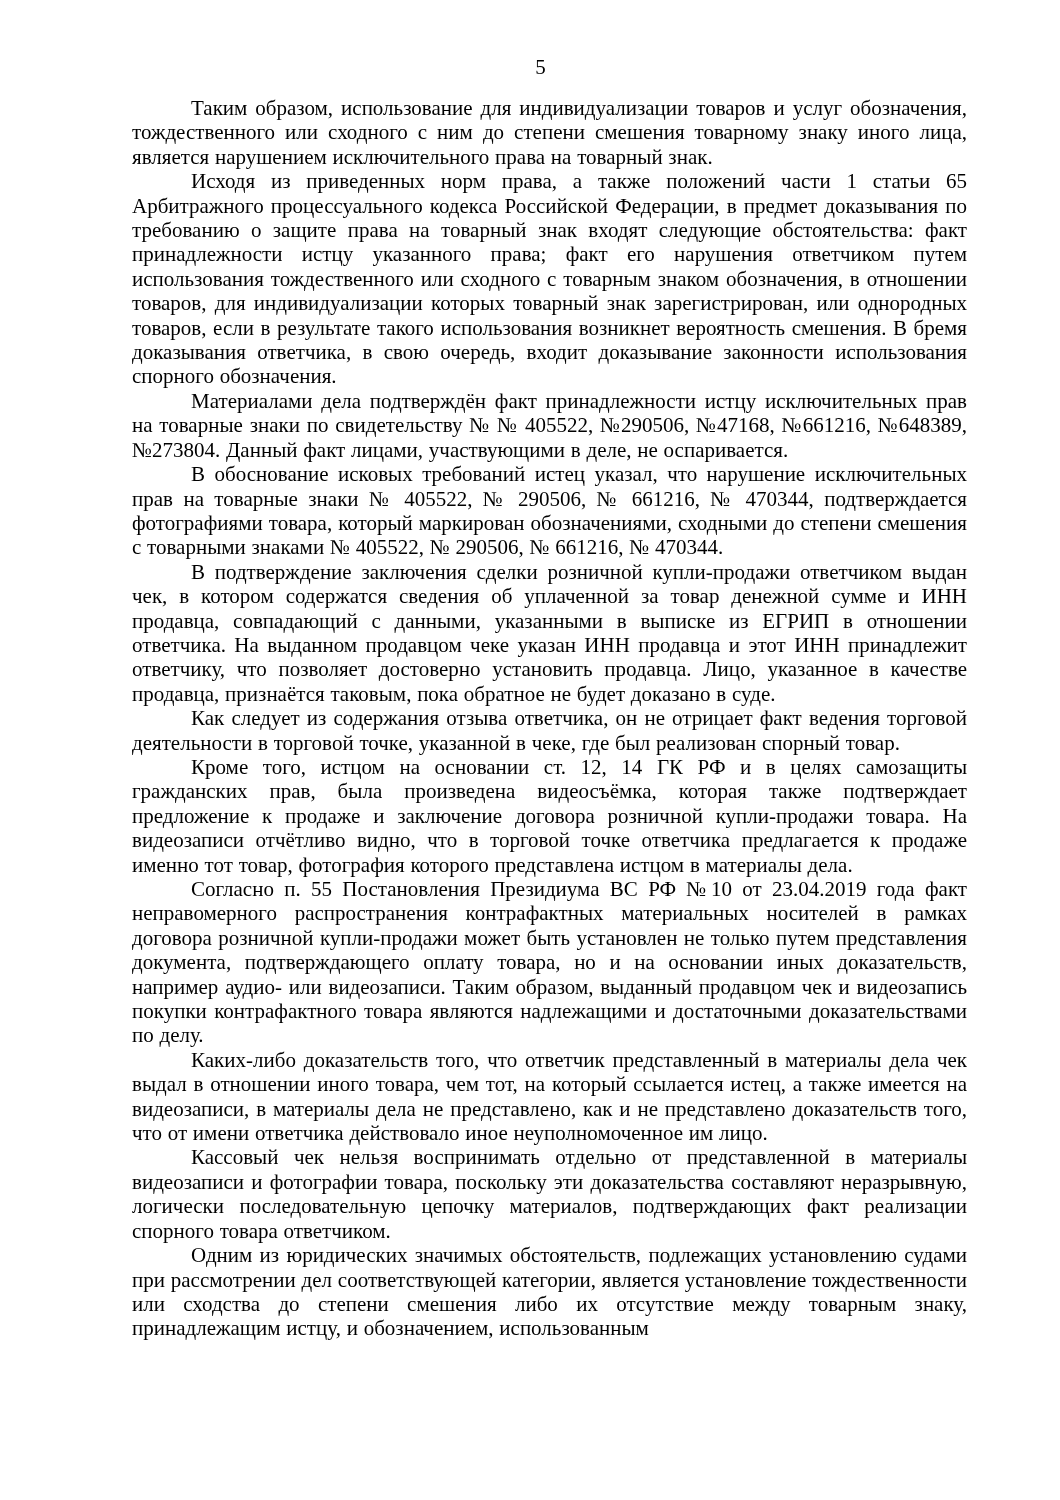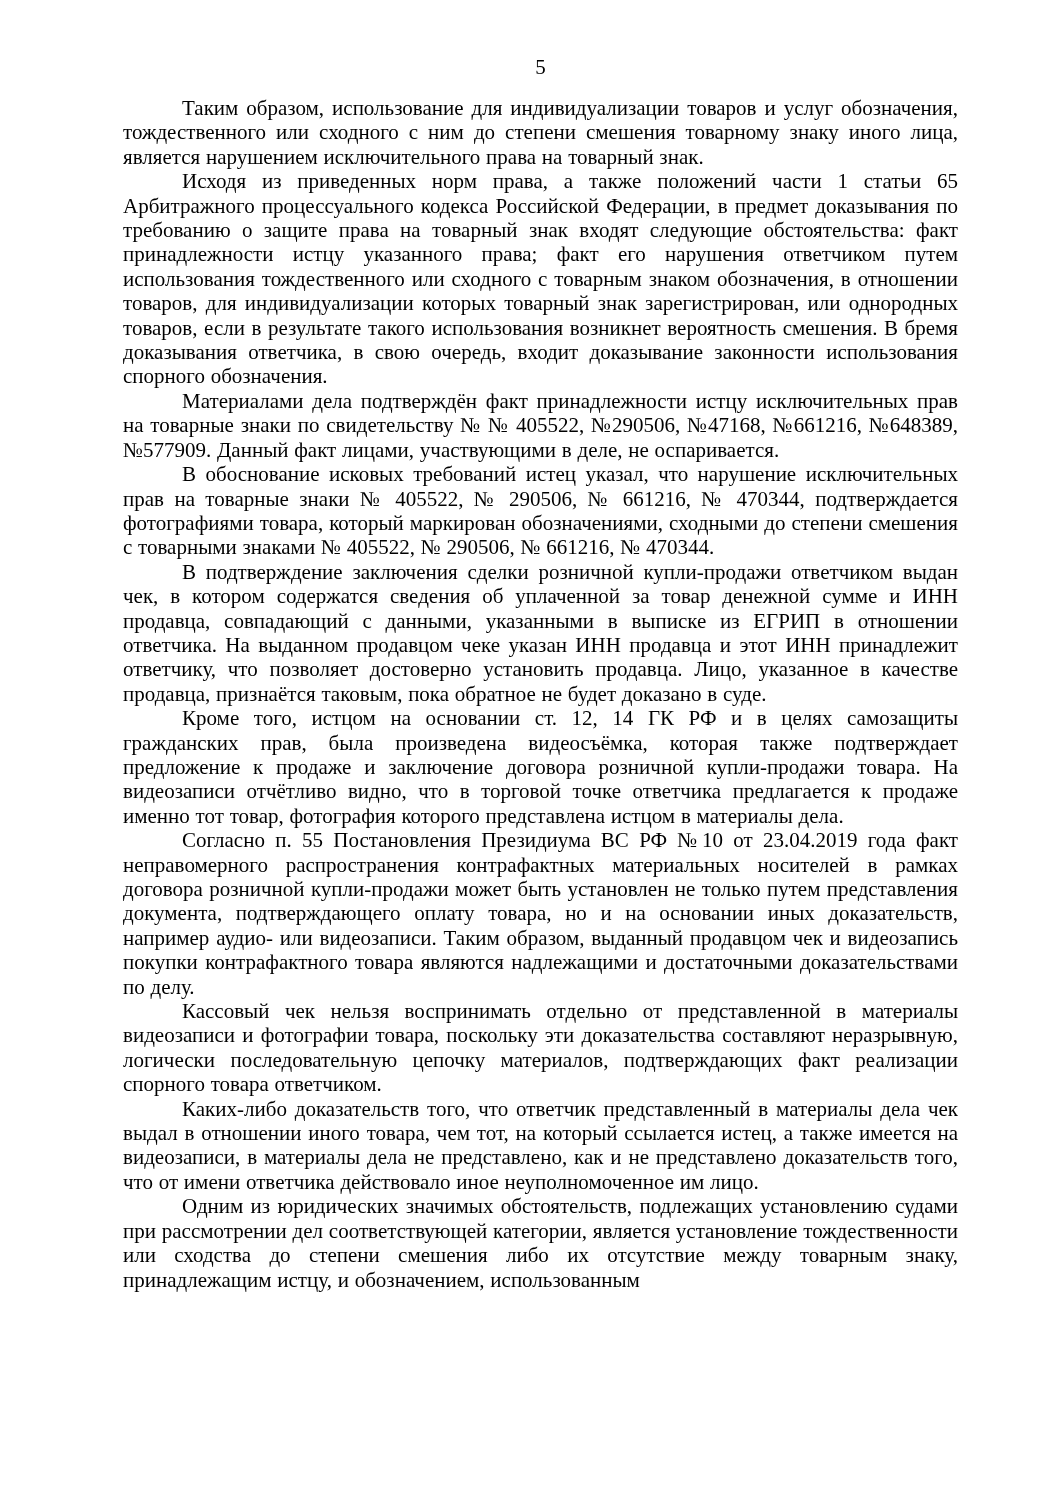--- a/index.html
+++ b/index.html
@@ -21,21 +21,21 @@
     top: 55px;
     left: 123px;
     width: 835px;
     text-align: center;
     font-size: 21px;
     line-height: 24px;
   }
   .content {
     position: absolute;
     top: 96px;
-    left: 123px;
+    left: 132px;
     width: 835px;
     font-size: 21px;
     line-height: 24.4px;
     text-align: justify;
     text-justify: inter-word;
   }
   .content p {
     margin: 0;
     padding: 0;
     text-indent: 59px;
@@ -44,22 +44,23 @@
 </style>
 </head>
 <body>
 
 <div class="page">
   <div class="page-number">5</div>
 
   <div class="content">
     <p>Таким образом, использование для индивидуализации товаров и услуг обозначения, тождественного или сходного с ним до степени смешения товарному знаку иного лица, является нарушением исключительного права на товарный знак.</p>
     <p>Исходя из приведенных норм права, а также положений части 1 статьи 65 Арбитражного процессуального кодекса Российской Федерации, в предмет доказывания по требованию о защите права на товарный знак входят следующие обстоятельства: факт принадлежности истцу указанного права; факт его нарушения ответчиком путем использования тождественного или сходного с товарным знаком обозначения, в отношении товаров, для индивидуализации которых товарный знак зарегистрирован, или однородных товаров, если в результате такого использования возникнет вероятность смешения. В бремя доказывания ответчика, в свою очередь, входит доказывание законности использования спорного обозначения.</p>
-    <p>Материалами дела подтверждён факт принадлежности истцу исключительных прав на товарные знаки по свидетельству № № 405522, №290506, №47168, №661216, №648389, №577909. Данный факт лицами, участвующими в деле, не оспаривается.</p>
+    <p>Материалами дела подтверждён факт принадлежности истцу исключительных прав на товарные знаки по свидетельству № № 405522, №290506, №47168, №661216, №648389, №273804. Данный факт лицами, участвующими в деле, не оспаривается.</p>
     <p>В обоснование исковых требований истец указал, что нарушение исключительных прав на товарные знаки № 405522, № 290506, № 661216, № 470344, подтверждается фотографиями товара, который маркирован обозначениями, сходными до степени смешения с товарными знаками № 405522, № 290506, № 661216, № 470344.</p>
     <p>В подтверждение заключения сделки розничной купли-продажи ответчиком выдан чек, в котором содержатся сведения об уплаченной за товар денежной сумме и ИНН продавца, совпадающий с данными, указанными в выписке из ЕГРИП в отношении ответчика. На выданном продавцом чеке указан ИНН продавца и этот ИНН принадлежит ответчику, что позволяет достоверно установить продавца.  Лицо, указанное в качестве продавца, признаётся таковым, пока обратное не будет доказано в суде.</p>
+    <p>Как следует из содержания отзыва ответчика, он не отрицает факт ведения торговой деятельности в торговой точке, указанной в чеке, где был реализован спорный товар.</p>
     <p>Кроме того, истцом на основании ст. 12, 14 ГК РФ и в целях самозащиты гражданских прав, была произведена видеосъёмка, которая также подтверждает предложение к продаже и заключение договора розничной купли-продажи товара. На видеозаписи отчётливо видно, что в торговой точке ответчика предлагается к продаже именно тот товар, фотография которого представлена истцом в материалы дела.</p>
     <p>Согласно п. 55 Постановления Президиума ВС РФ №10 от 23.04.2019 года факт неправомерного распространения контрафактных материальных носителей в рамках договора розничной купли-продажи может быть установлен не только путем представления документа, подтверждающего оплату товара, но и на основании иных доказательств, например аудио- или видеозаписи. Таким образом, выданный продавцом чек и видеозапись покупки контрафактного товара являются надлежащими и достаточными доказательствами по делу.</p>
+    <p>Каких-либо доказательств того, что ответчик представленный в материалы дела чек выдал в отношении иного товара, чем тот, на который ссылается истец, а также имеется на видеозаписи, в материалы дела не представлено, как и не представлено доказательств того, что от имени ответчика действовало иное неуполномоченное им лицо.</p>
     <p>Кассовый чек нельзя воспринимать отдельно от представленной в материалы видеозаписи и фотографии товара, поскольку эти доказательства составляют неразрывную, логически последовательную цепочку материалов, подтверждающих факт реализации спорного товара ответчиком.</p>
-    <p>Каких-либо доказательств того, что ответчик представленный в материалы дела чек выдал в отношении иного товара, чем тот, на который ссылается истец, а также имеется на видеозаписи, в материалы дела не представлено, как и не представлено доказательств того, что от имени ответчика действовало иное неуполномоченное им лицо.</p>
     <p>Одним из юридических значимых обстоятельств, подлежащих установлению судами при рассмотрении дел соответствующей категории, является установление тождественности или сходства до степени смешения либо их отсутствие между товарным знаку, принадлежащим истцу, и обозначением, использованным</p>
   </div>
 </div>
 
 </body></html>

